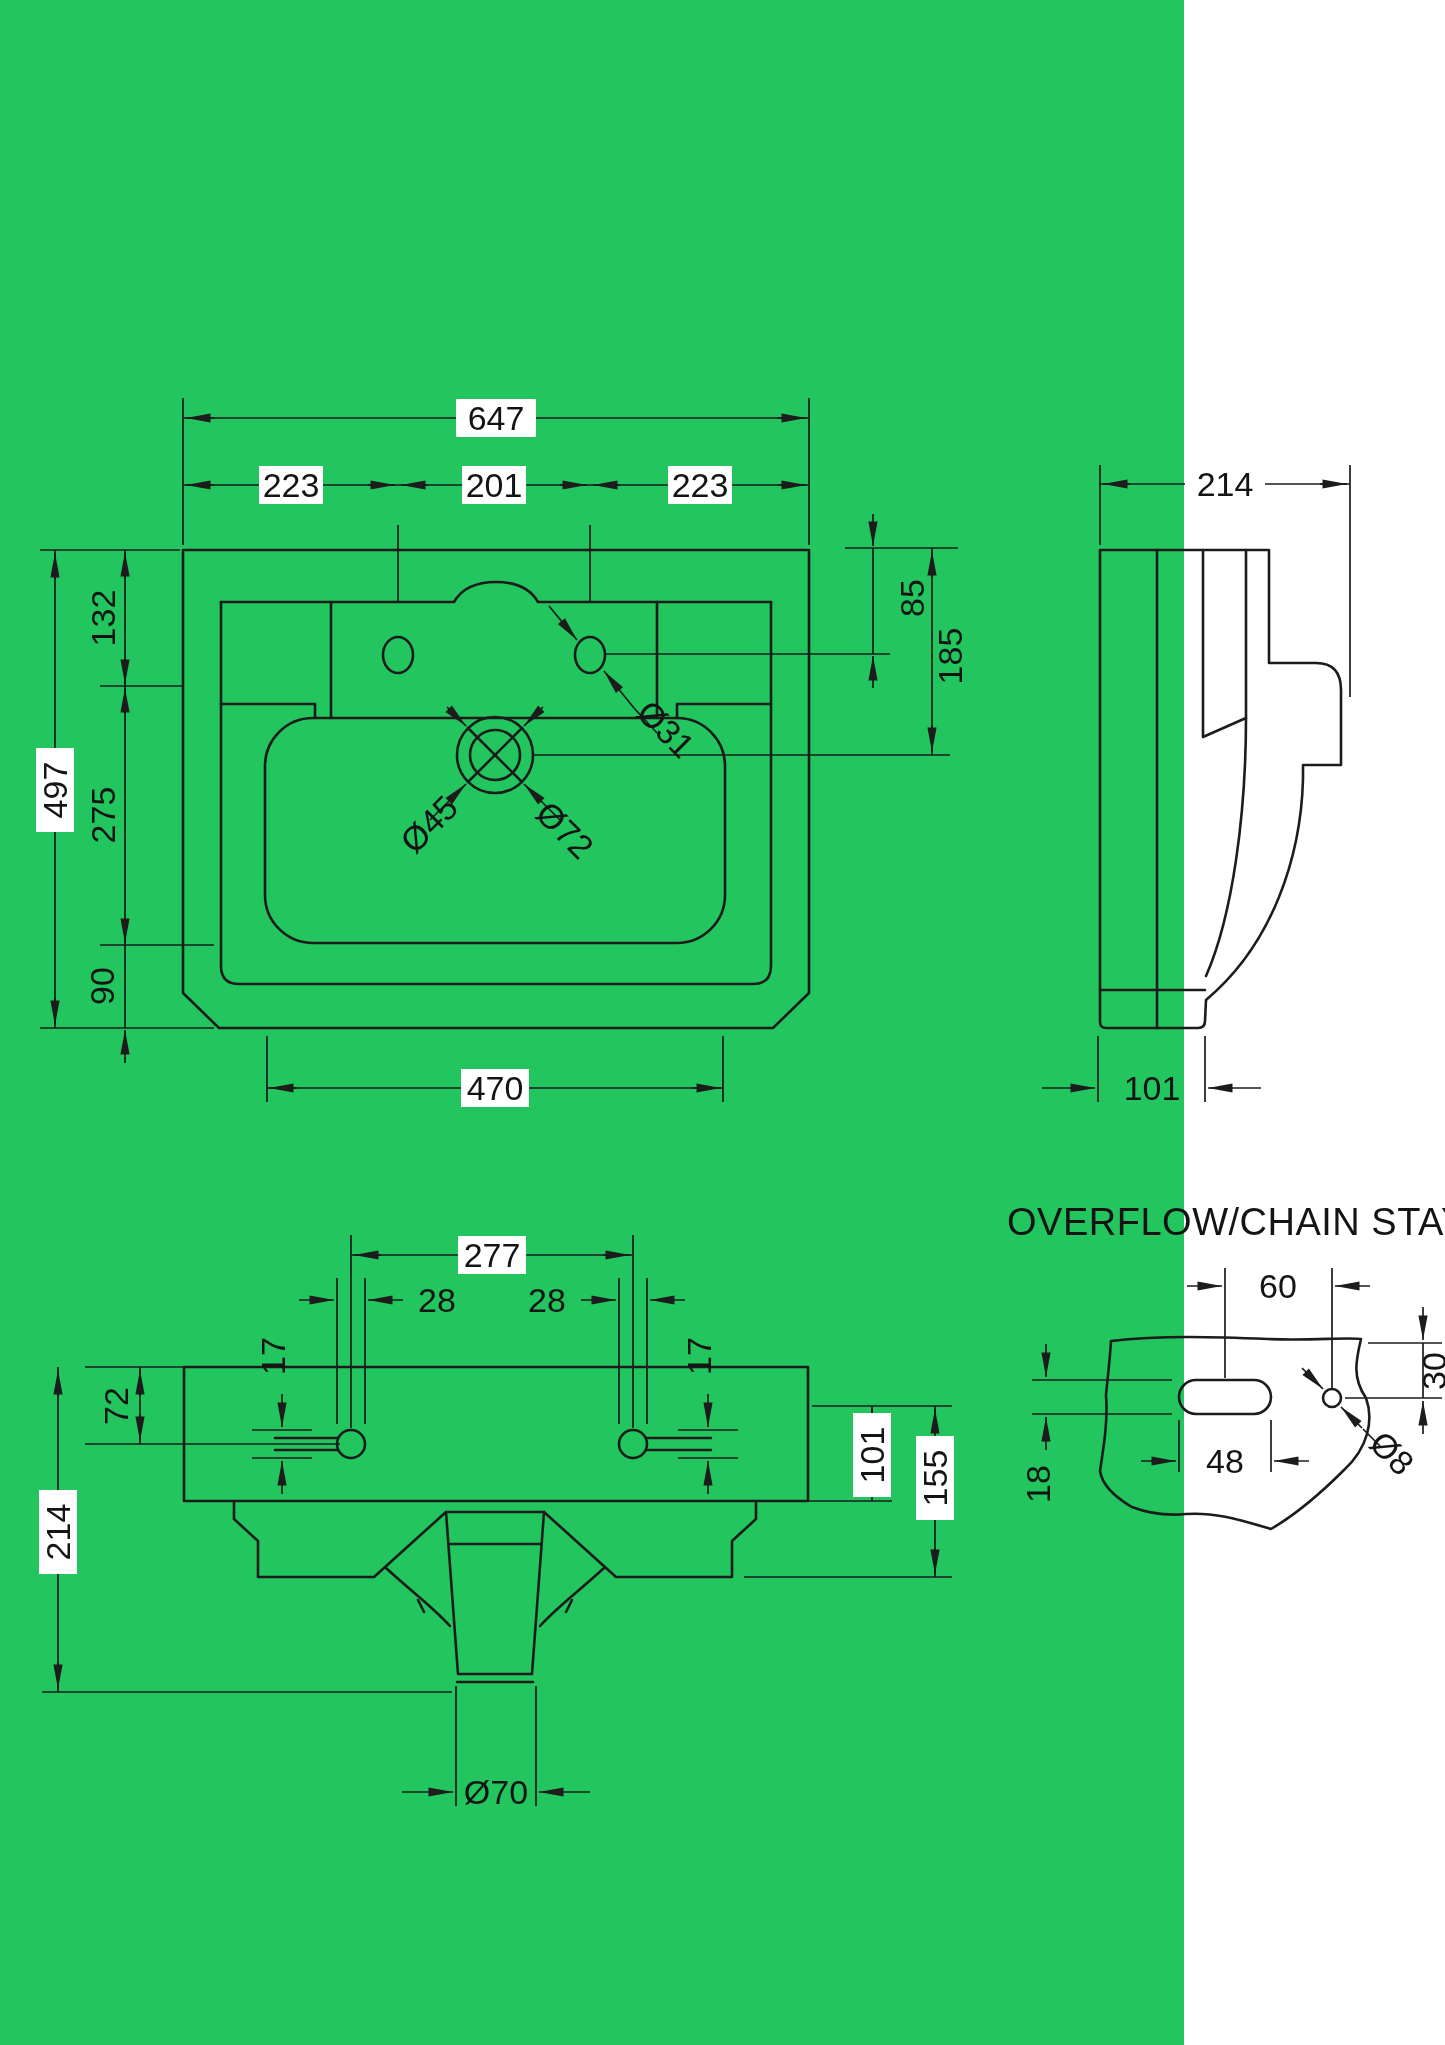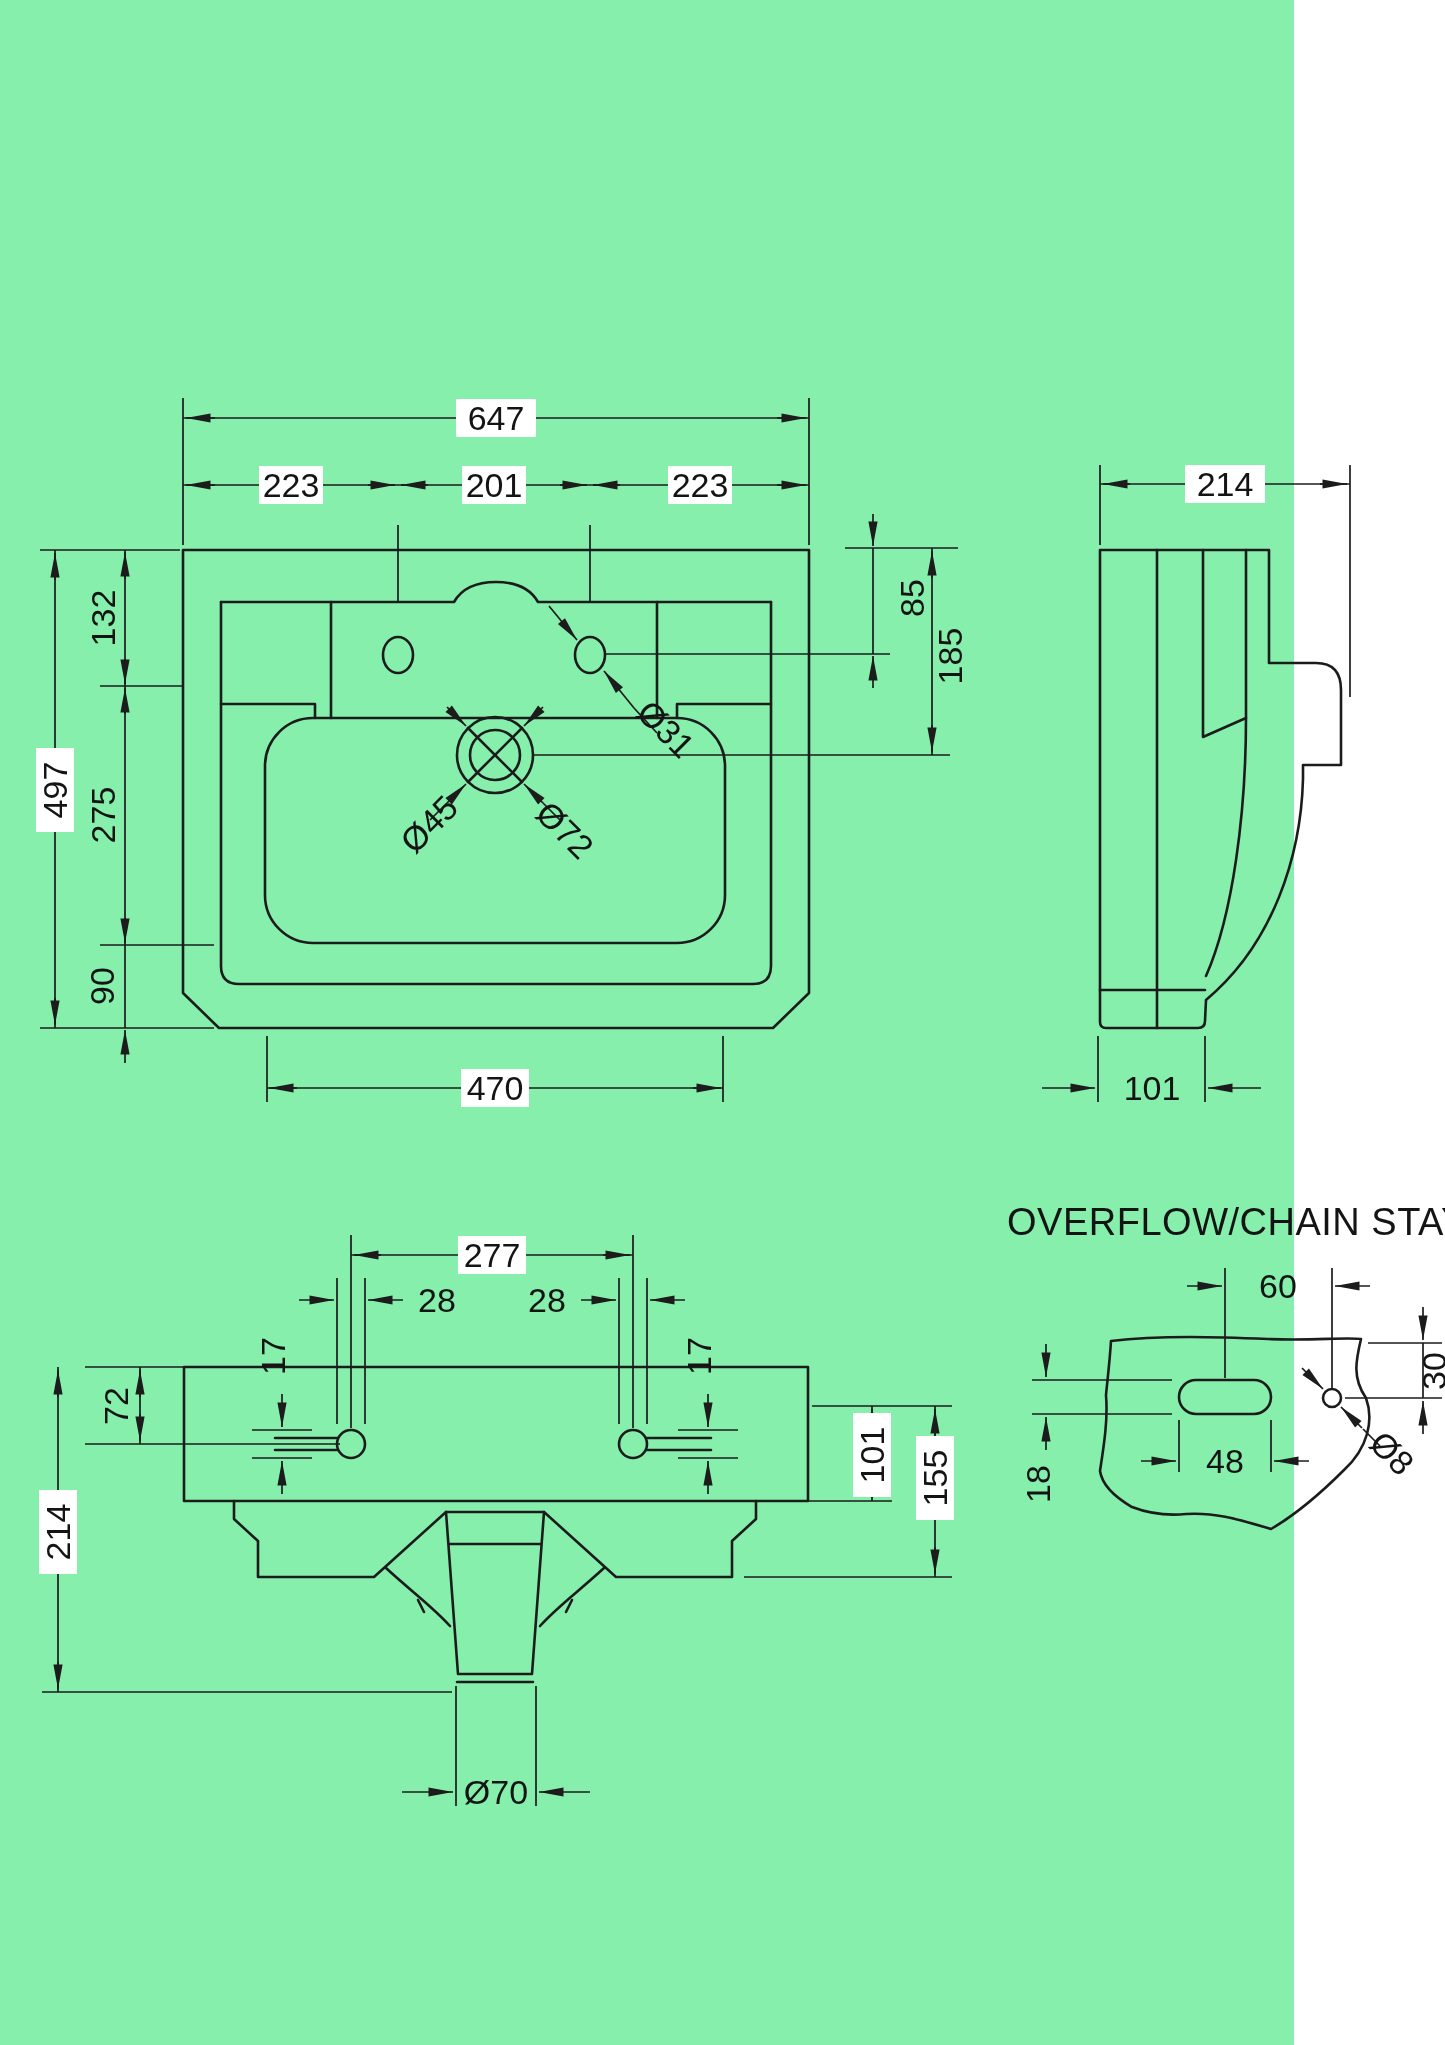--- a/index.html
+++ b/index.html
@@ -1,16 +1,16 @@
 <!DOCTYPE html>
 <html><head>
 <meta charset="utf-8">
 <style>
   html,body{margin:0;padding:0;background:#ffffff;}
-  .page{width:1294px;height:2045px;background:#86efac;position:relative;}
+  .page{width:1184px;height:2045px;background:#22c55e;position:relative;}
   svg{display:block;}
   .ol{fill:none;stroke:#1c1c1c;stroke-width:2.6;stroke-linejoin:round;stroke-linecap:round;}
   .tl{fill:none;stroke:#1c1c1c;stroke-width:1.7;stroke-linecap:butt;}
   .ar{fill:none;stroke:#1c1c1c;stroke-width:1.7;}
   .wb{fill:#ffffff;stroke:none;}
   text{font-family:"Liberation Sans",sans-serif;font-size:34px;fill:#141414;
        text-anchor:middle;dominant-baseline:central;}
   .ttl{font-size:38px;letter-spacing:0.5px;}
 </style>
 </head>

